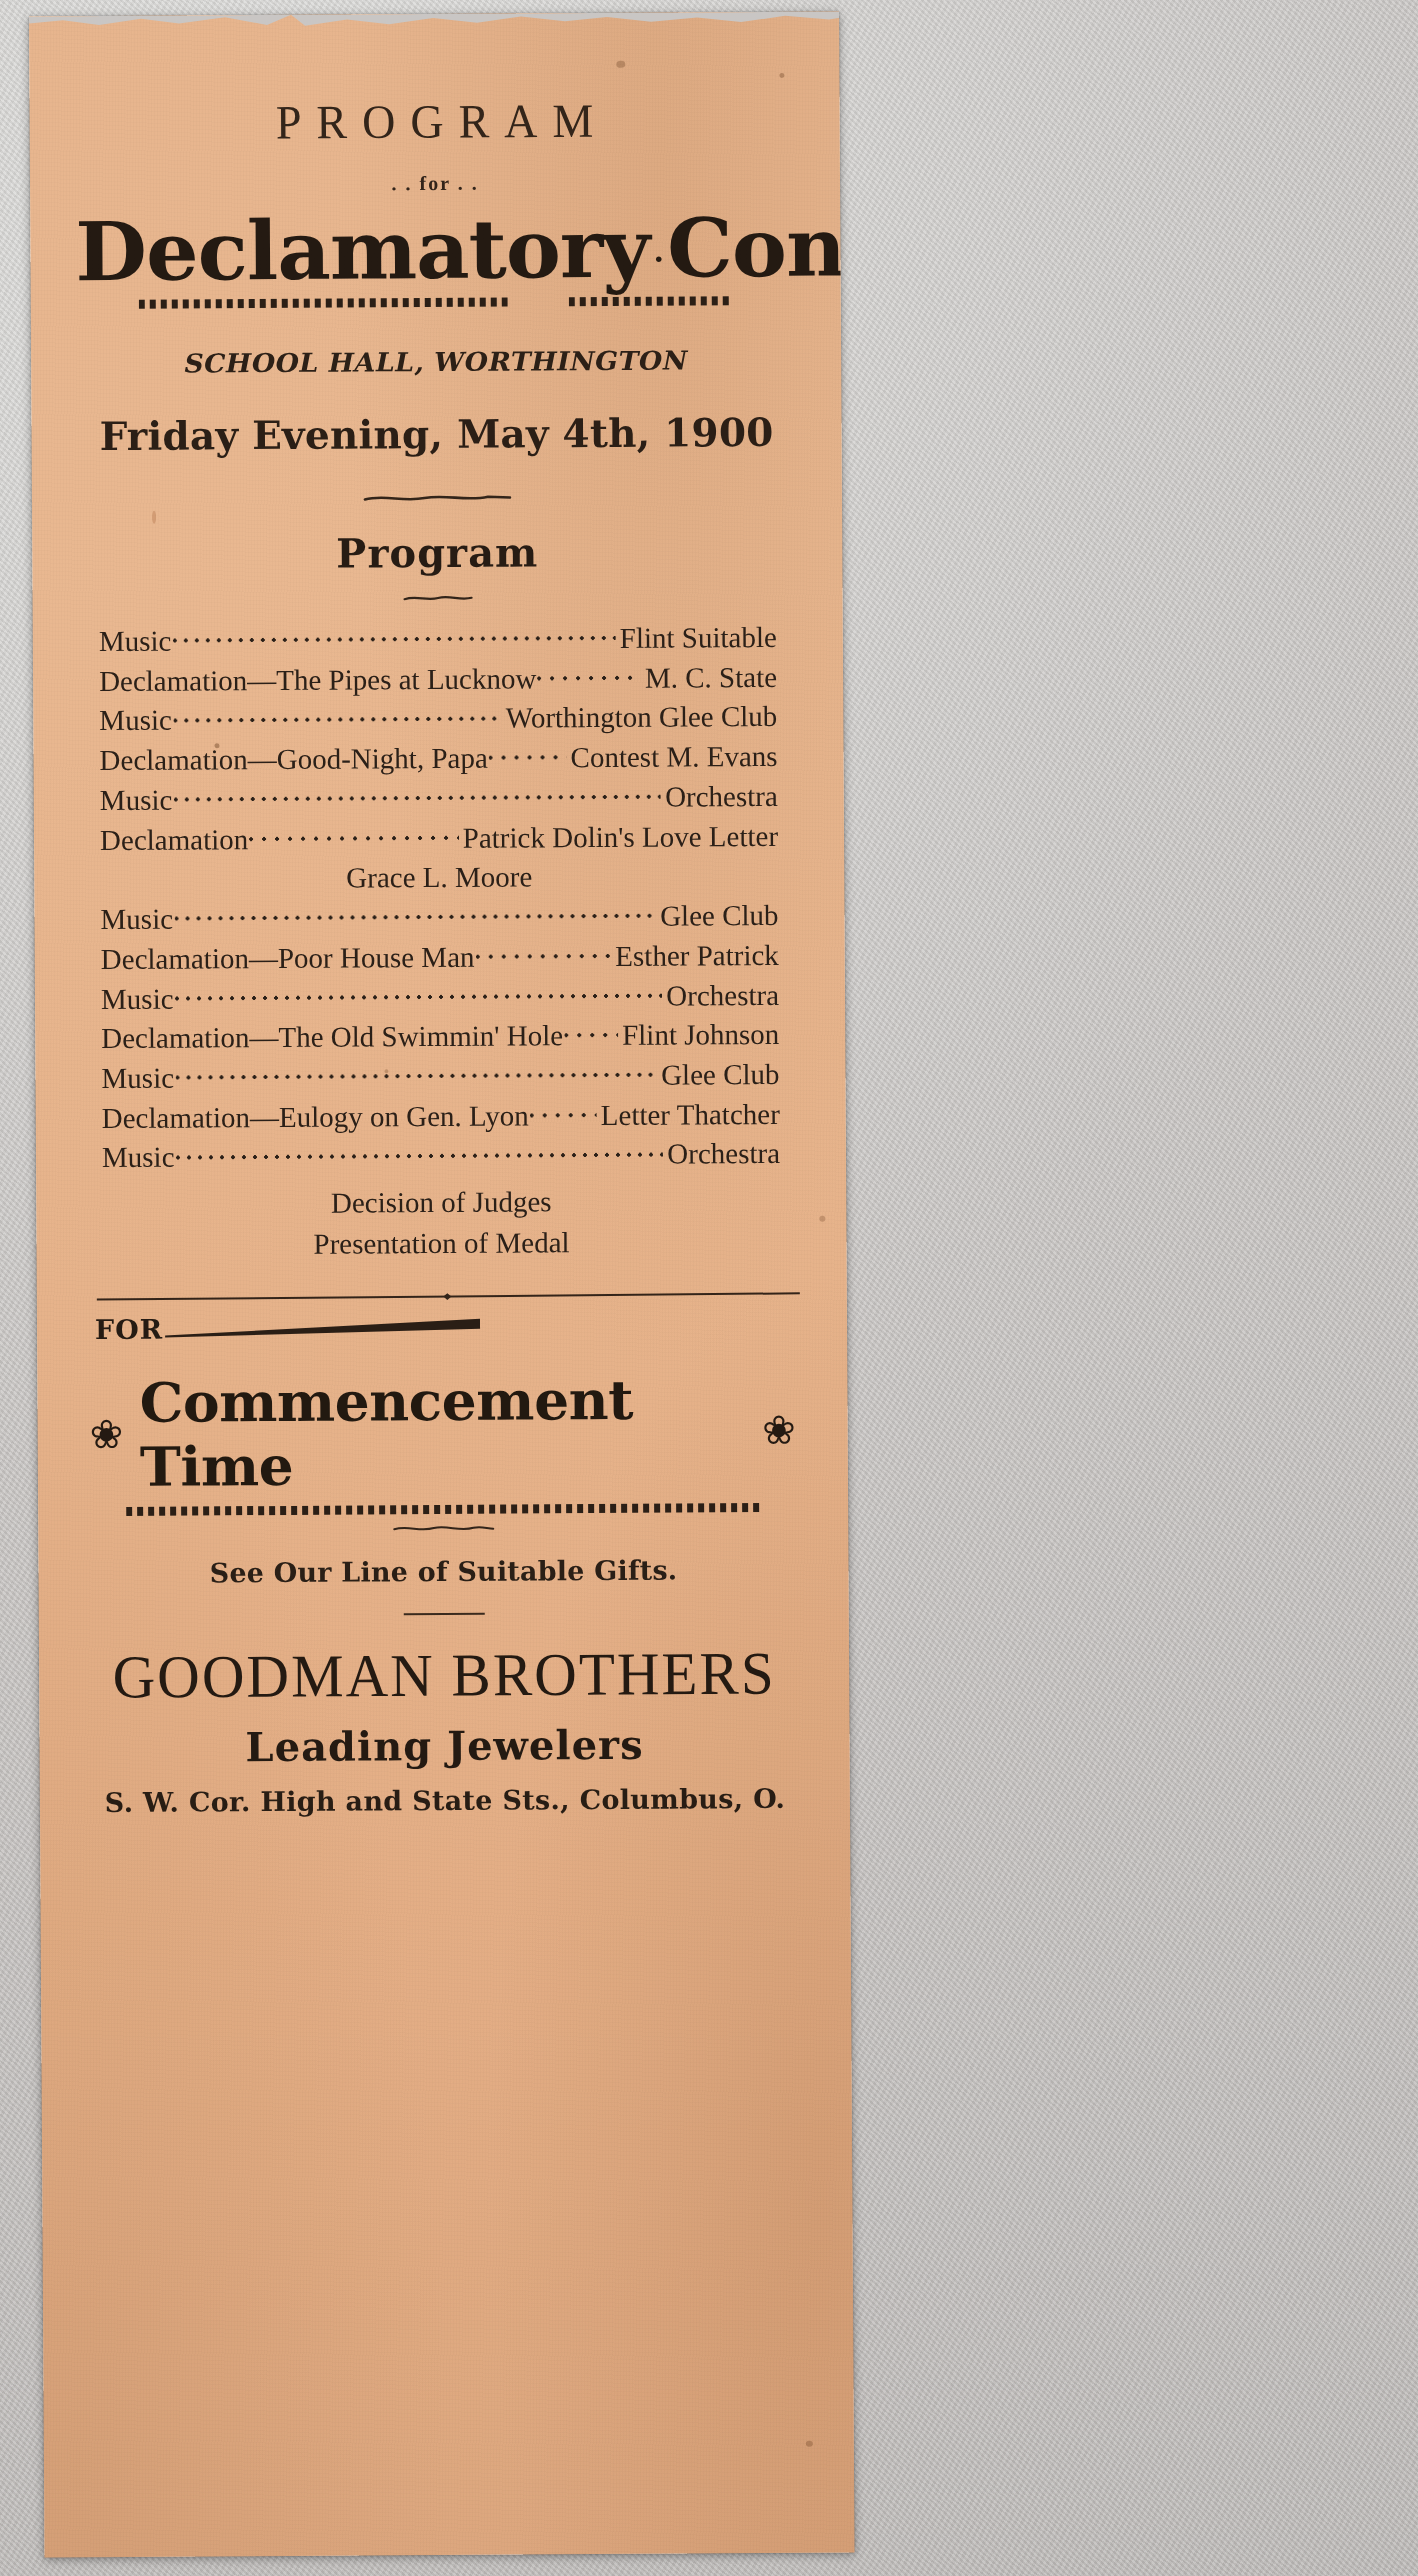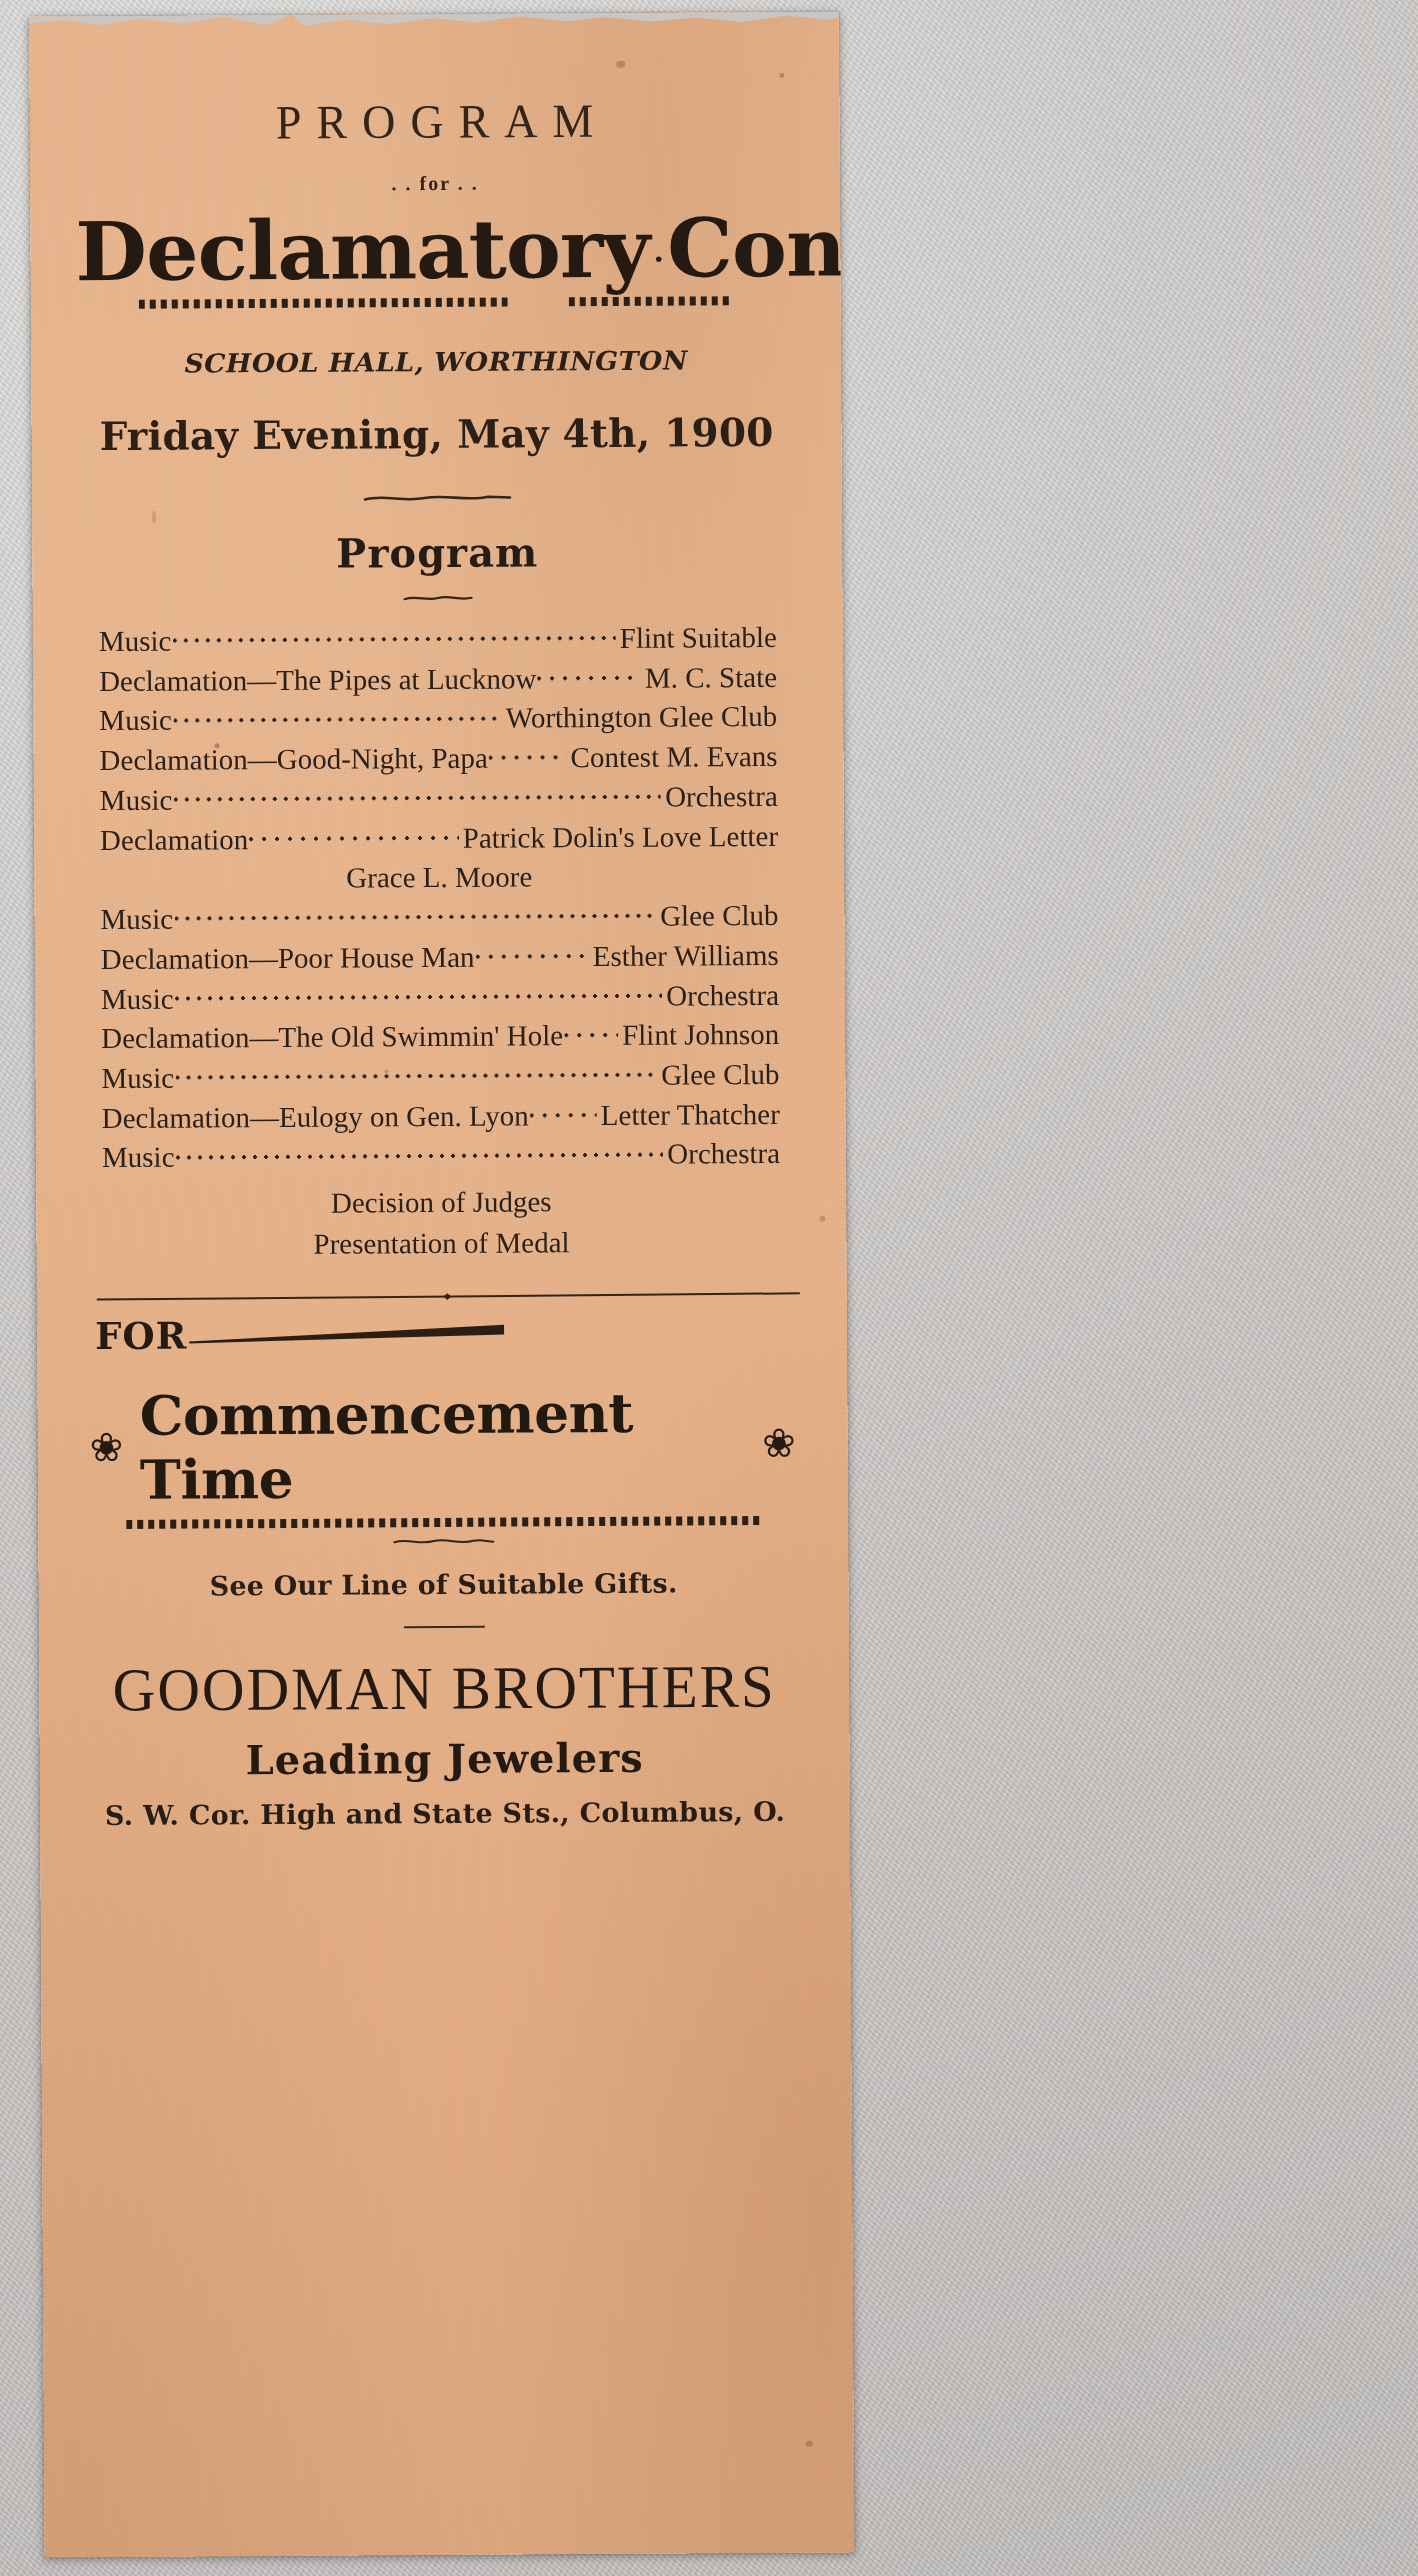--- a/index.html
+++ b/index.html
@@ -185,21 +185,21 @@
   .advert{margin-top:26px;}
   .longrule{
     position:relative;height:12px;margin:0 6px;
   }
   .longrule svg{display:block;}
 
   .forline{
     display:flex;align-items:center;margin-top:10px;padding-left:6px;
   }
   .forline .fortext{
-    font-size:37px;font-weight:700;letter-spacing:1px;
+    font-size:27px;font-weight:700;letter-spacing:1px;
     font-family:"DejaVu Serif",serif;color:#251b13;
   }
   .wedge{flex:0 0 auto;margin-left:2px;margin-bottom:2px;}
 
   .comline{
     display:flex;align-items:center;justify-content:center;
     gap:22px;margin-top:26px;
   }
   .comline .orn{font-size:40px;line-height:1;color:#241a12;}
   .comtitle{
@@ -322,21 +322,21 @@
         </div>
         <div class="centerline">Grace L. Moore</div>
         <div class="prow">
           <span class="lbl">Music</span>
           <span class="lead"></span>
           <span class="nm">Glee Club</span>
         </div>
         <div class="prow">
           <span class="lbl">Declamation—Poor House Man</span>
           <span class="lead sparse"></span>
-          <span class="nm">Esther Williams</span>
+          <span class="nm">Esther Patrick</span>
         </div>
         <div class="prow">
           <span class="lbl">Music</span>
           <span class="lead"></span>
           <span class="nm">Orchestra</span>
         </div>
         <div class="prow">
           <span class="lbl">Declamation—The Old Swimmin' Hole</span>
           <span class="lead sparse"></span>
           <span class="nm">Flint Johnson</span>

